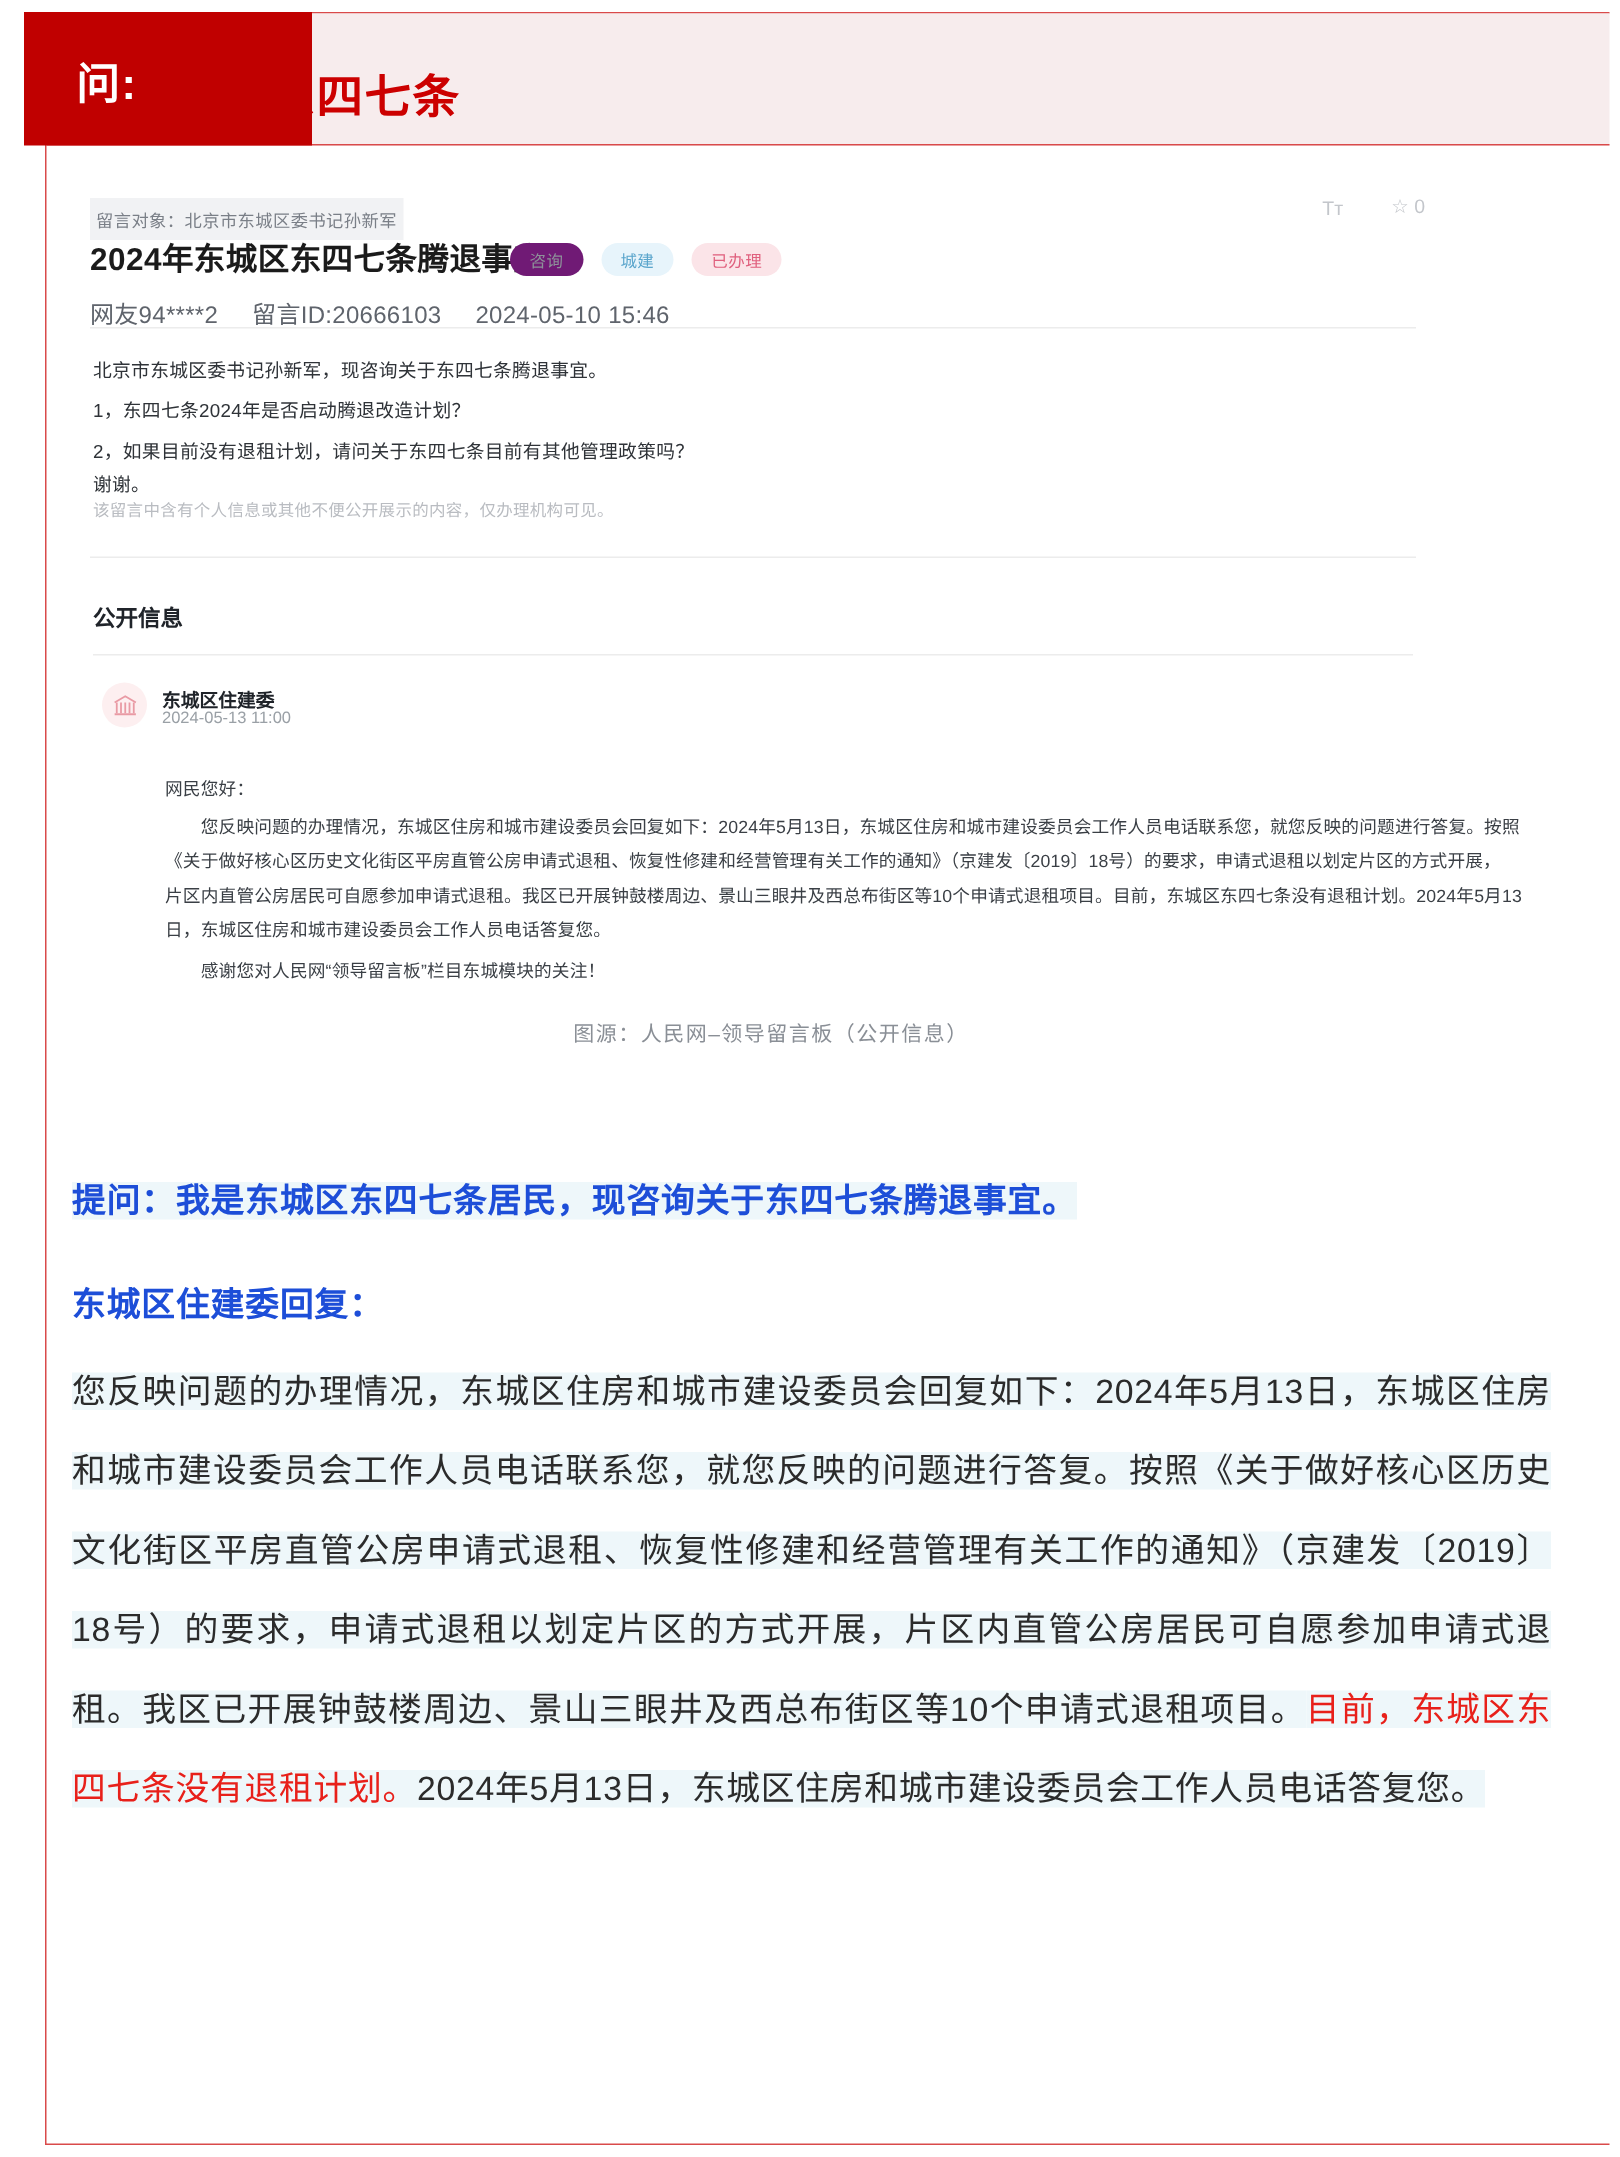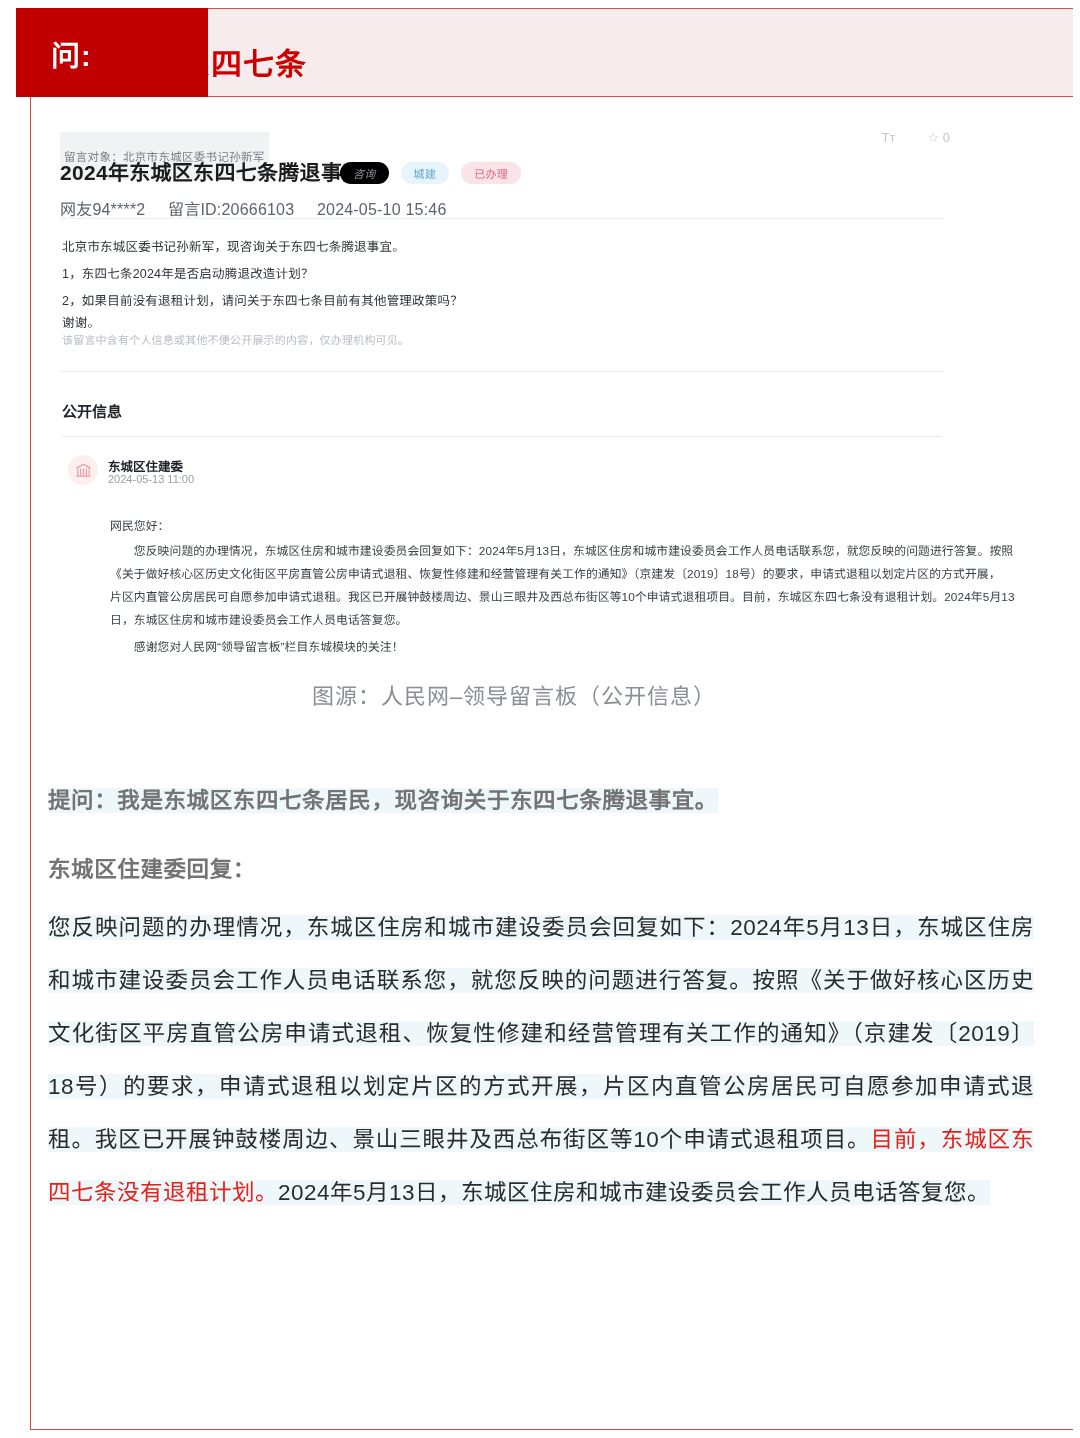--- a/index.html
+++ b/index.html
@@ -59,37 +59,37 @@
   #shot{
     position:absolute;
     left:48px;top:118px;
     width:912px;height:540px;
     background:#ffffff;
   }
   .shot-target{
     position:absolute;left:12px;top:14px;
     font-size:11.5px;color:#7a7f87;
     background:#f1f2f4;
-    padding:16px 4px;
+    padding:6px 4px;
     letter-spacing:.3px;
     filter:blur(.25px);
     text-align:center;
   }
   .shot-title{
     position:absolute;left:12px;top:38px;
     font-size:21px;font-weight:800;color:#1b1b1b;
     letter-spacing:.3px;
     filter:blur(.2px);
   }
   .badges{position:absolute;left:292px;top:44px;display:flex;gap:12px;}
   .badge{
     font-size:11px;padding:3px 13px;border-radius:11px;
     filter:blur(.25px);letter-spacing:.3px;
   }
-  .badge.gray{background:#000000;color:#8d9199;font-style:italic;}
+  .badge.gray{background:#701a75;color:#8d9199;}
   .badge.blue{background:#e7f4fb;color:#5aa5cc;}
   .badge.pink{background:#fbe4e8;color:#e0607e;font-family:Liberation Serif, serif;}
   .shot-meta{
     position:absolute;left:12px;top:78px;
     font-size:16px;color:#5f646c;
     letter-spacing:.2px;filter:blur(.25px);
   }
   .shot-meta span{margin-right:18px;}
   .shot-toolbar{
     position:absolute;right:10px;top:12px;
@@ -136,34 +136,34 @@
     position:absolute;left:62px;
     font-size:11.8px;color:#3a3f45;
     letter-spacing:.1px;filter:blur(.35px);
     white-space:nowrap;
   }
 
   #caption{
     position:absolute;
     left:0;top:678px;width:1028px;
     text-align:center;
-    font-size:22px;color:#8a8f96;
+    font-size:14px;color:#8a8f96;
     letter-spacing:1px;
   }
 
   
   #article{
     position:absolute;
     left:48px;top:778px;
     width:986px;
   }
   .hl{background:#eef7fa;}
   .a-line{
     font-size:22.5px;
-    color:#737373;
+    color:#1d4ed8;
     line-height:45px;
     letter-spacing:.6px;
     white-space:nowrap;
   }
   .a-line.bold{font-weight:700;}
   .a-gap{height:18px;}
   .red-em{color:#e8201a;}
   #para{
     margin-top:2px;
     font-size:22.5px;

